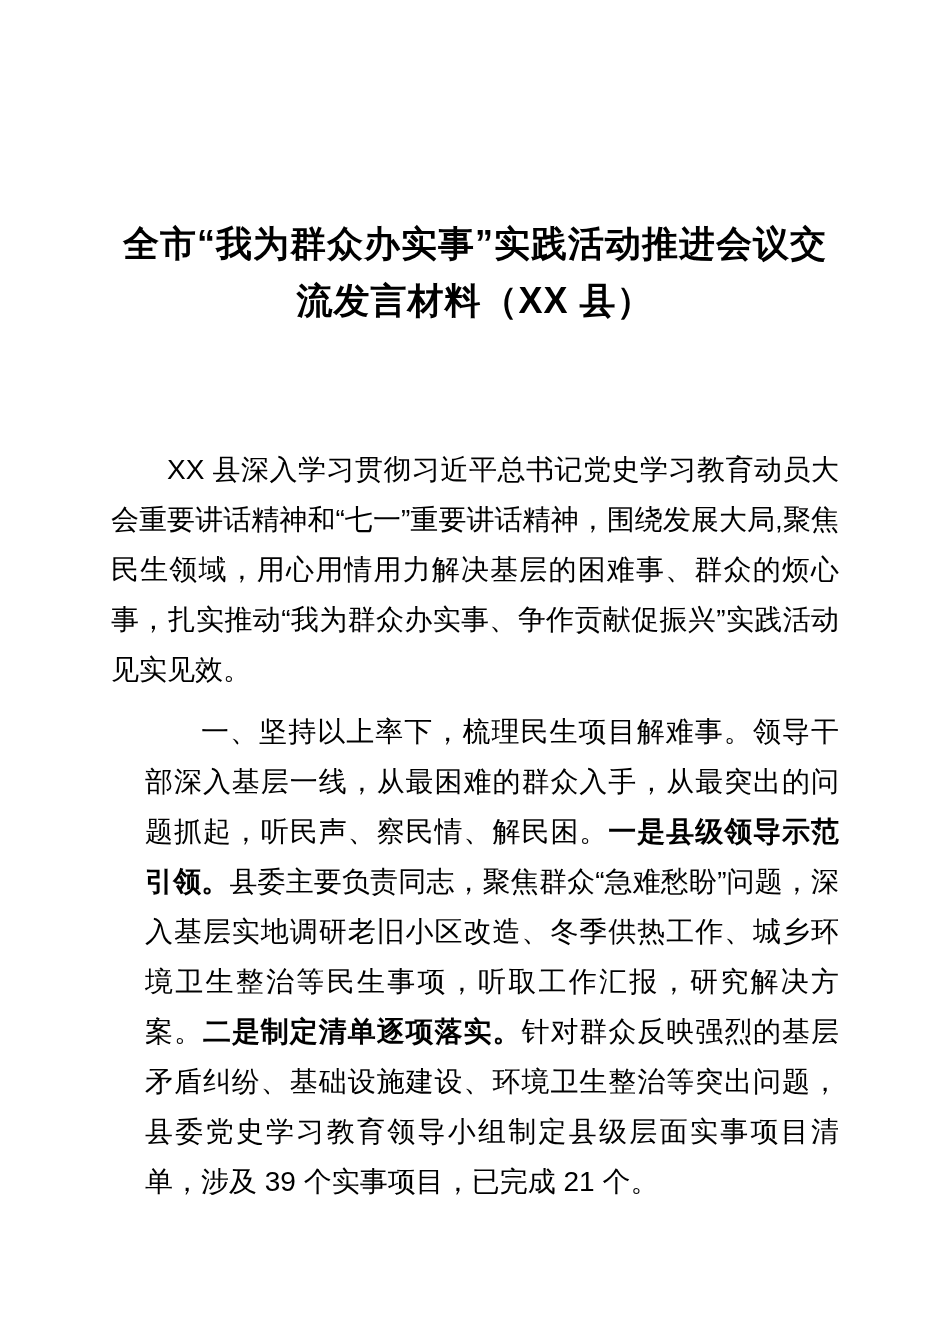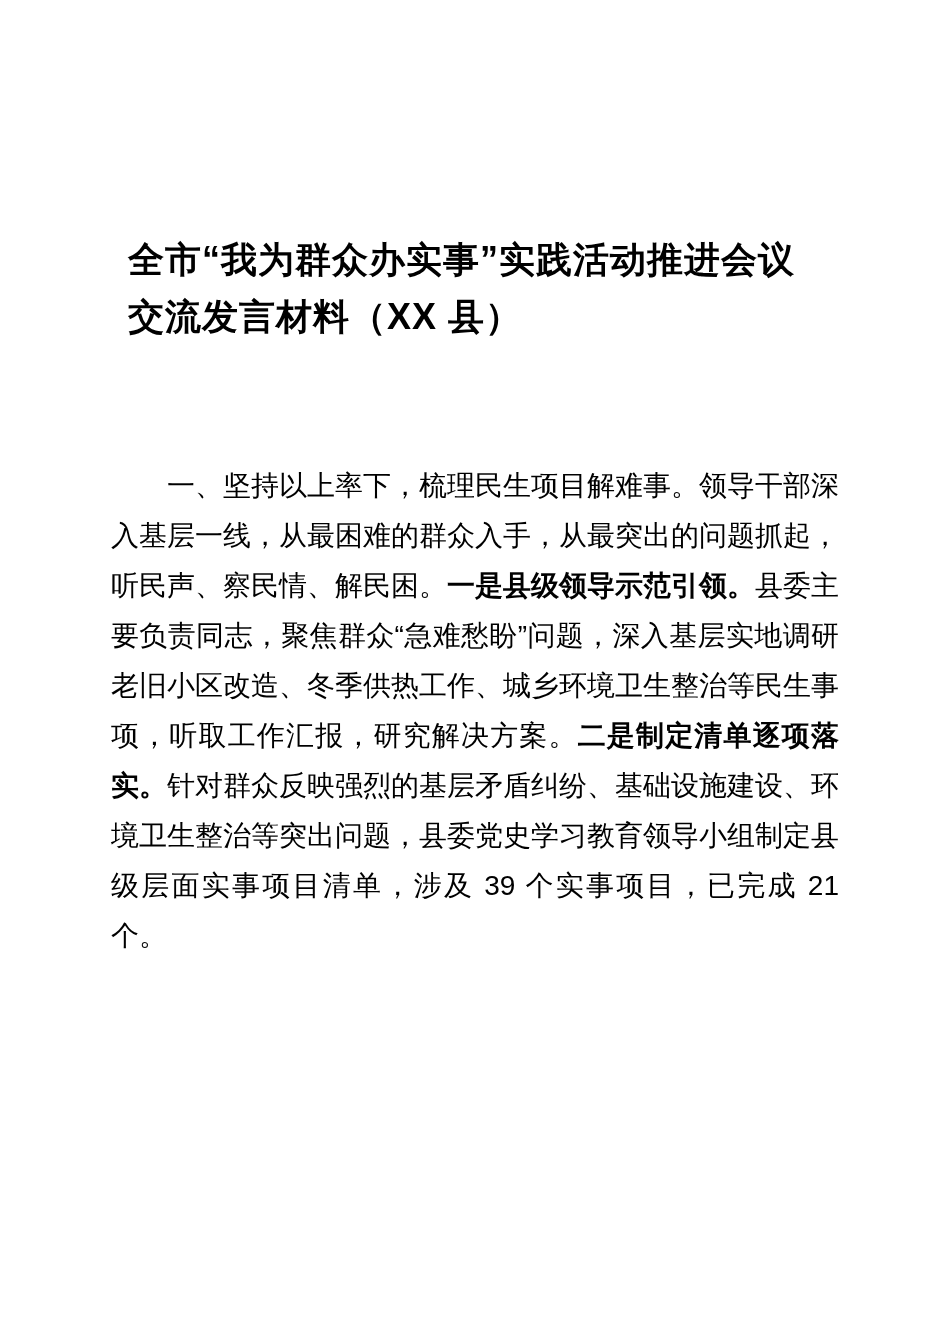--- a/index.html
+++ b/index.html
@@ -13,24 +13,25 @@
     height: 1344px;
     margin: 0 auto;
     background: #ffffff;
     color: #000000;
     box-sizing: border-box;
     padding: 214px 111px 0 111px;
     overflow: hidden;
     font-family: "Liberation Sans", "DejaVu Sans", sans-serif;
   }
   .doc-title {
-    margin: 17px;
+    margin: 1px;
     font-size: 36px;
     line-height: 57px;
     font-weight: 700;
+    text-align: center;
     letter-spacing: 1px;
   }
   .doc-body {
     margin-top: 116px;
   }
   .para {
     margin: 0;
     font-size: 28px;
     line-height: 50px;
     text-align: justify;
@@ -45,16 +46,17 @@
     font-weight: 700;
   }
 </style>
 </head>
 <body>
 
 <div class="page">
   <h1 class="doc-title">全市“我为群众办实事”实践活动推进会议交流发言材料（XX 县）</h1>
 
   <div class="doc-body">
+    <p class="para"><span class="">XX 县深入学习贯彻习近平总书记党史学习教育动员大会重要讲话精神和“七一”重要讲话精神，围绕发展大局,聚焦民生领域，用心用情用力解决基层的困难事、群众的烦心事，扎实推动“我为群众办实事、争作贡献促振兴”实践活动见实见效。</span></p>
 
     <p class="para"><span class="">一、坚持以上率下，梳理民生项目解难事。领导干部深入基层一线，从最困难的群众入手，从最突出的问题抓起，听民声、察民情、解民困。</span><span class="bold">一是县级领导示范引领。</span><span class="">县委主要负责同志，聚焦群众“急难愁盼”问题，深入基层实地调研老旧小区改造、冬季供热工作、城乡环境卫生整治等民生事项，听取工作汇报，研究解决方案。</span><span class="bold">二是制定清单逐项落实。</span><span class="">针对群众反映强烈的基层矛盾纠纷、基础设施建设、环境卫生整治等突出问题，县委党史学习教育领导小组制定县级层面实事项目清单，涉及 39 个实事项目，已完成 21 个。</span></p>
   </div>
 </div>
 
 </body></html>

